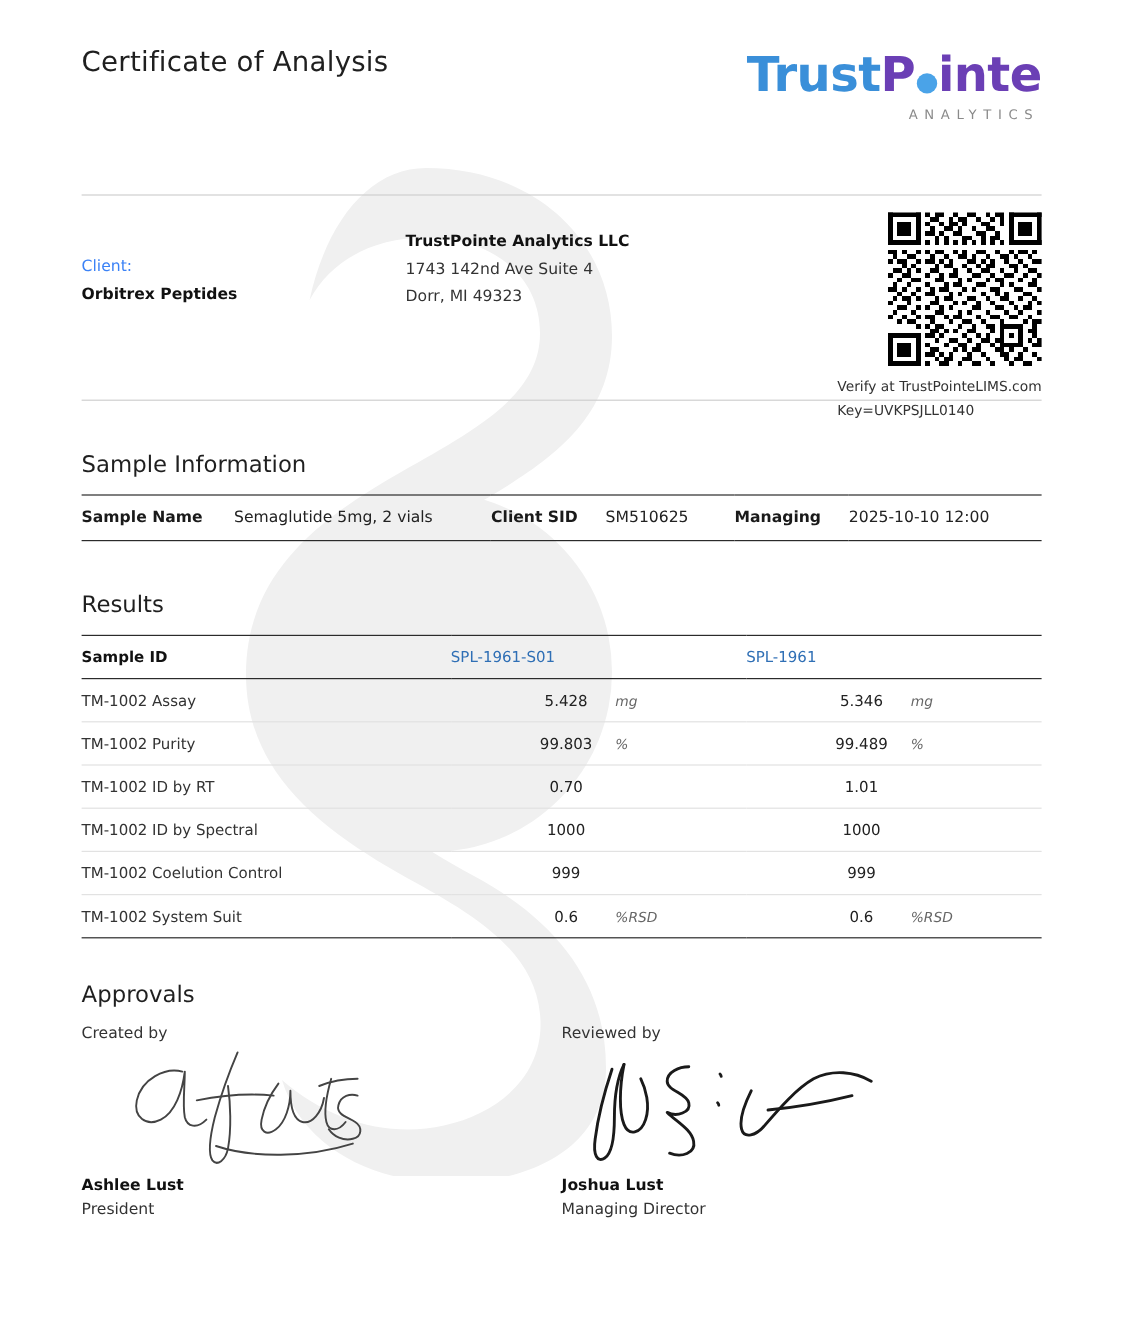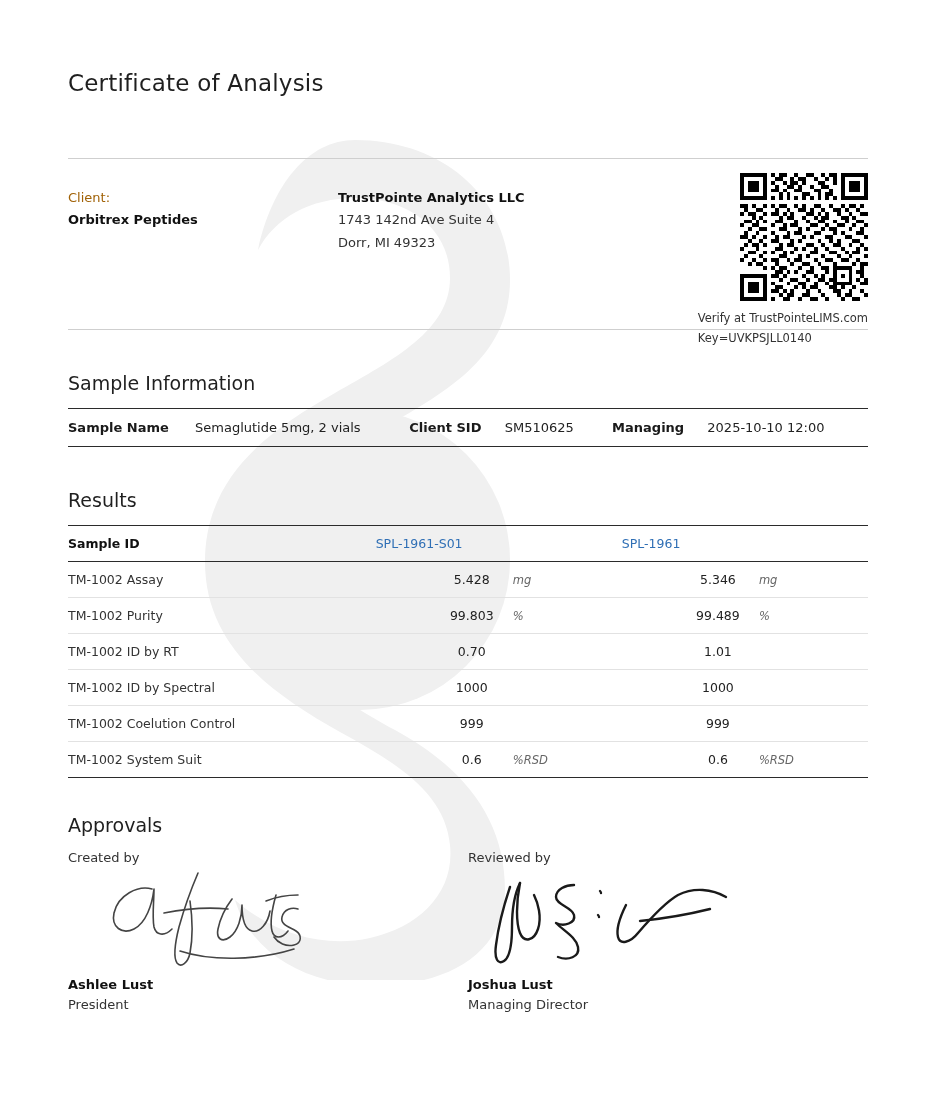--- a/index.html
+++ b/index.html
@@ -31,21 +31,21 @@
     position: relative;
     z-index: 1;
     padding: 0 68px;
   }
 
   
   .header {
     display: flex;
     align-items: flex-start;
     justify-content: space-between;
-    padding-top: 70px;
+    padding-top: 39px;
   }
   .doc-title {
     font-size: 23px;
     font-weight: 400;
     color: #1f1f1f;
     letter-spacing: 0.2px;
     line-height: 1.2;
   }
   .logo-block {
     text-align: right;
@@ -97,21 +97,21 @@
     padding: 28px 0 14px 0;
     position: relative;
     min-height: 170px;
   }
   .info-col {
     font-size: 13px;
     line-height: 1.75;
   }
   .info-col.client { width: 270px; }
   .info-col.lab { width: 330px; }
-  .info-label { color: #a16207; }
+  .info-label { color: #3b82f6; margin-top: 21px; }
   .info-strong { font-weight: 700; color: #111; }
   .info-line { color: #333; }
 
   .qr-col {
     position: absolute;
     right: 0;
     top: 14px;
     text-align: left;
   }
   .qr-code {
@@ -238,20 +238,26 @@
 
 <svg class="watermark" viewBox="0 0 360 850" aria-hidden="true">
   <path d="M175 10 C265 10 330 70 330 150 C330 230 260 265 200 300 C140 335 85 370 85 440 C85 520 150 565 215 600 C285 638 325 690 325 760 C325 830 255 860 180 855 C120 851 70 820 55 770 C95 805 145 818 190 808 C240 797 275 762 270 715 C265 662 215 632 160 602 C90 563 25 515 25 432 C25 345 90 300 155 263 C215 229 270 200 270 148 C270 98 228 68 175 68 C130 68 95 88 78 120 C92 55 128 10 175 10 Z" fill="#f0f0f0"></path>
   <circle cx="180" cy="430" r="150" fill="#f0f0f0"></circle>
 </svg>
 
 <div class="page">
 
   <div class="header">
     <div class="doc-title">Certificate of Analysis</div>
+    <div class="logo-block">
+      <div class="logo-wordmark">
+        <span class="logo-trust">Trust</span><span class="logo-p">P</span><span class="logo-dot"></span><span class="logo-rest">inte</span>
+      </div>
+      <div class="logo-sub">ANALYTICS</div>
+    </div>
   </div>
 
   <div class="info-section">
     <hr class="rule">
     <div class="info-body">
       <div class="info-col client">
         <div class="info-label">Client:</div>
         <div class="info-strong">Orbitrex Peptides</div>
       </div>
       <div class="info-col lab">

